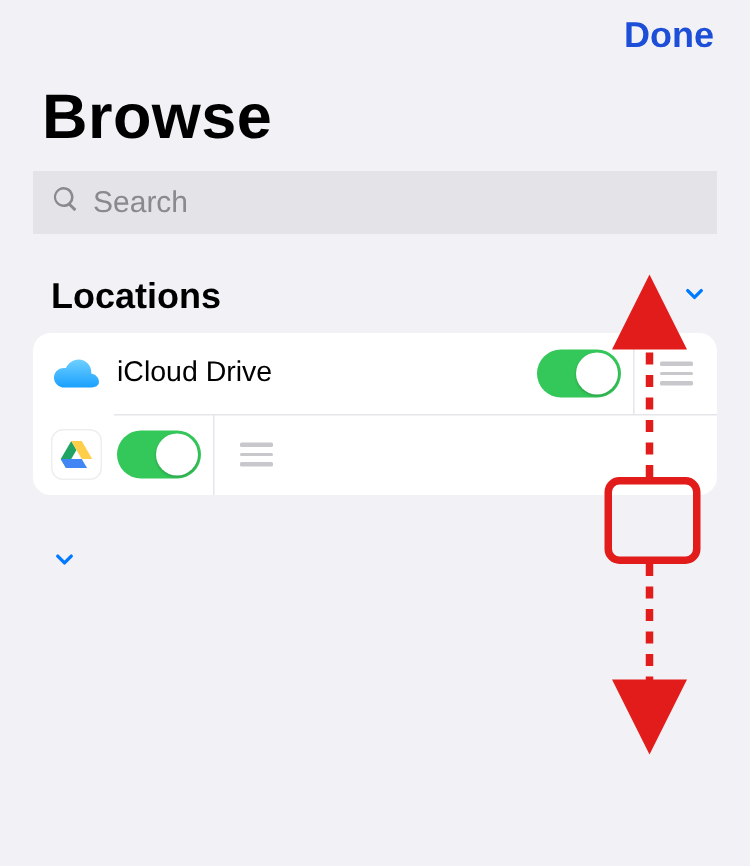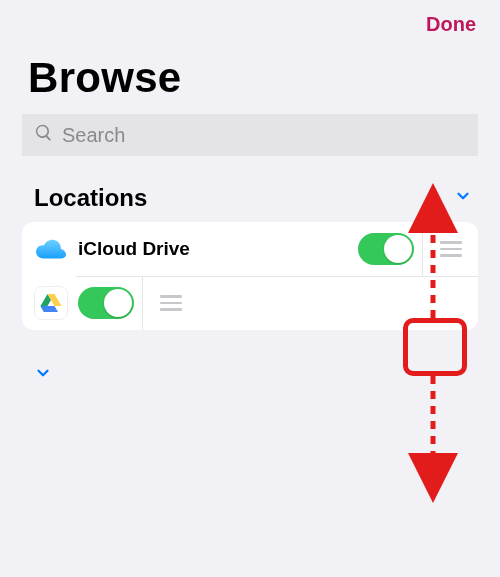--- a/index.html
+++ b/index.html
@@ -10,23 +10,23 @@
     position: relative;
   }
   .topbar {
     height: 48px;
     display: flex;
     justify-content: flex-end;
     align-items: center;
     padding: 0 24px 0 0;
   }
   .done {
-    color: #be185d;
+    color: #1d4ed8;
     font-weight: 600;
-    font-size: 20px;
+    font-size: 24px;
     cursor: pointer;
     text-align: right;
   }
   .title {
     font-size: 42px;
     font-weight: 800;
     color: #000;
     padding: 6px 12px 12px 28px;
     letter-spacing: 0.3px;
   }
@@ -81,21 +81,21 @@
   .app-icon {
     width: 34px; height: 34px;
     border-radius: 8px;
     display: flex; align-items: center; justify-content: center;
     margin-right: 10px;
     flex-shrink: 0;
   }
   .label {
     flex: 1;
     font-size: 19px;
-    font-weight: 700;
+    font-weight: 400;
     color: #000;
   }
   .toggle {
     width: 56px; height: 32px;
     background: #34c759;
     border-radius: 16px;
     position: relative;
     margin-right: 8px;
     cursor: pointer;
     flex-shrink: 0;

